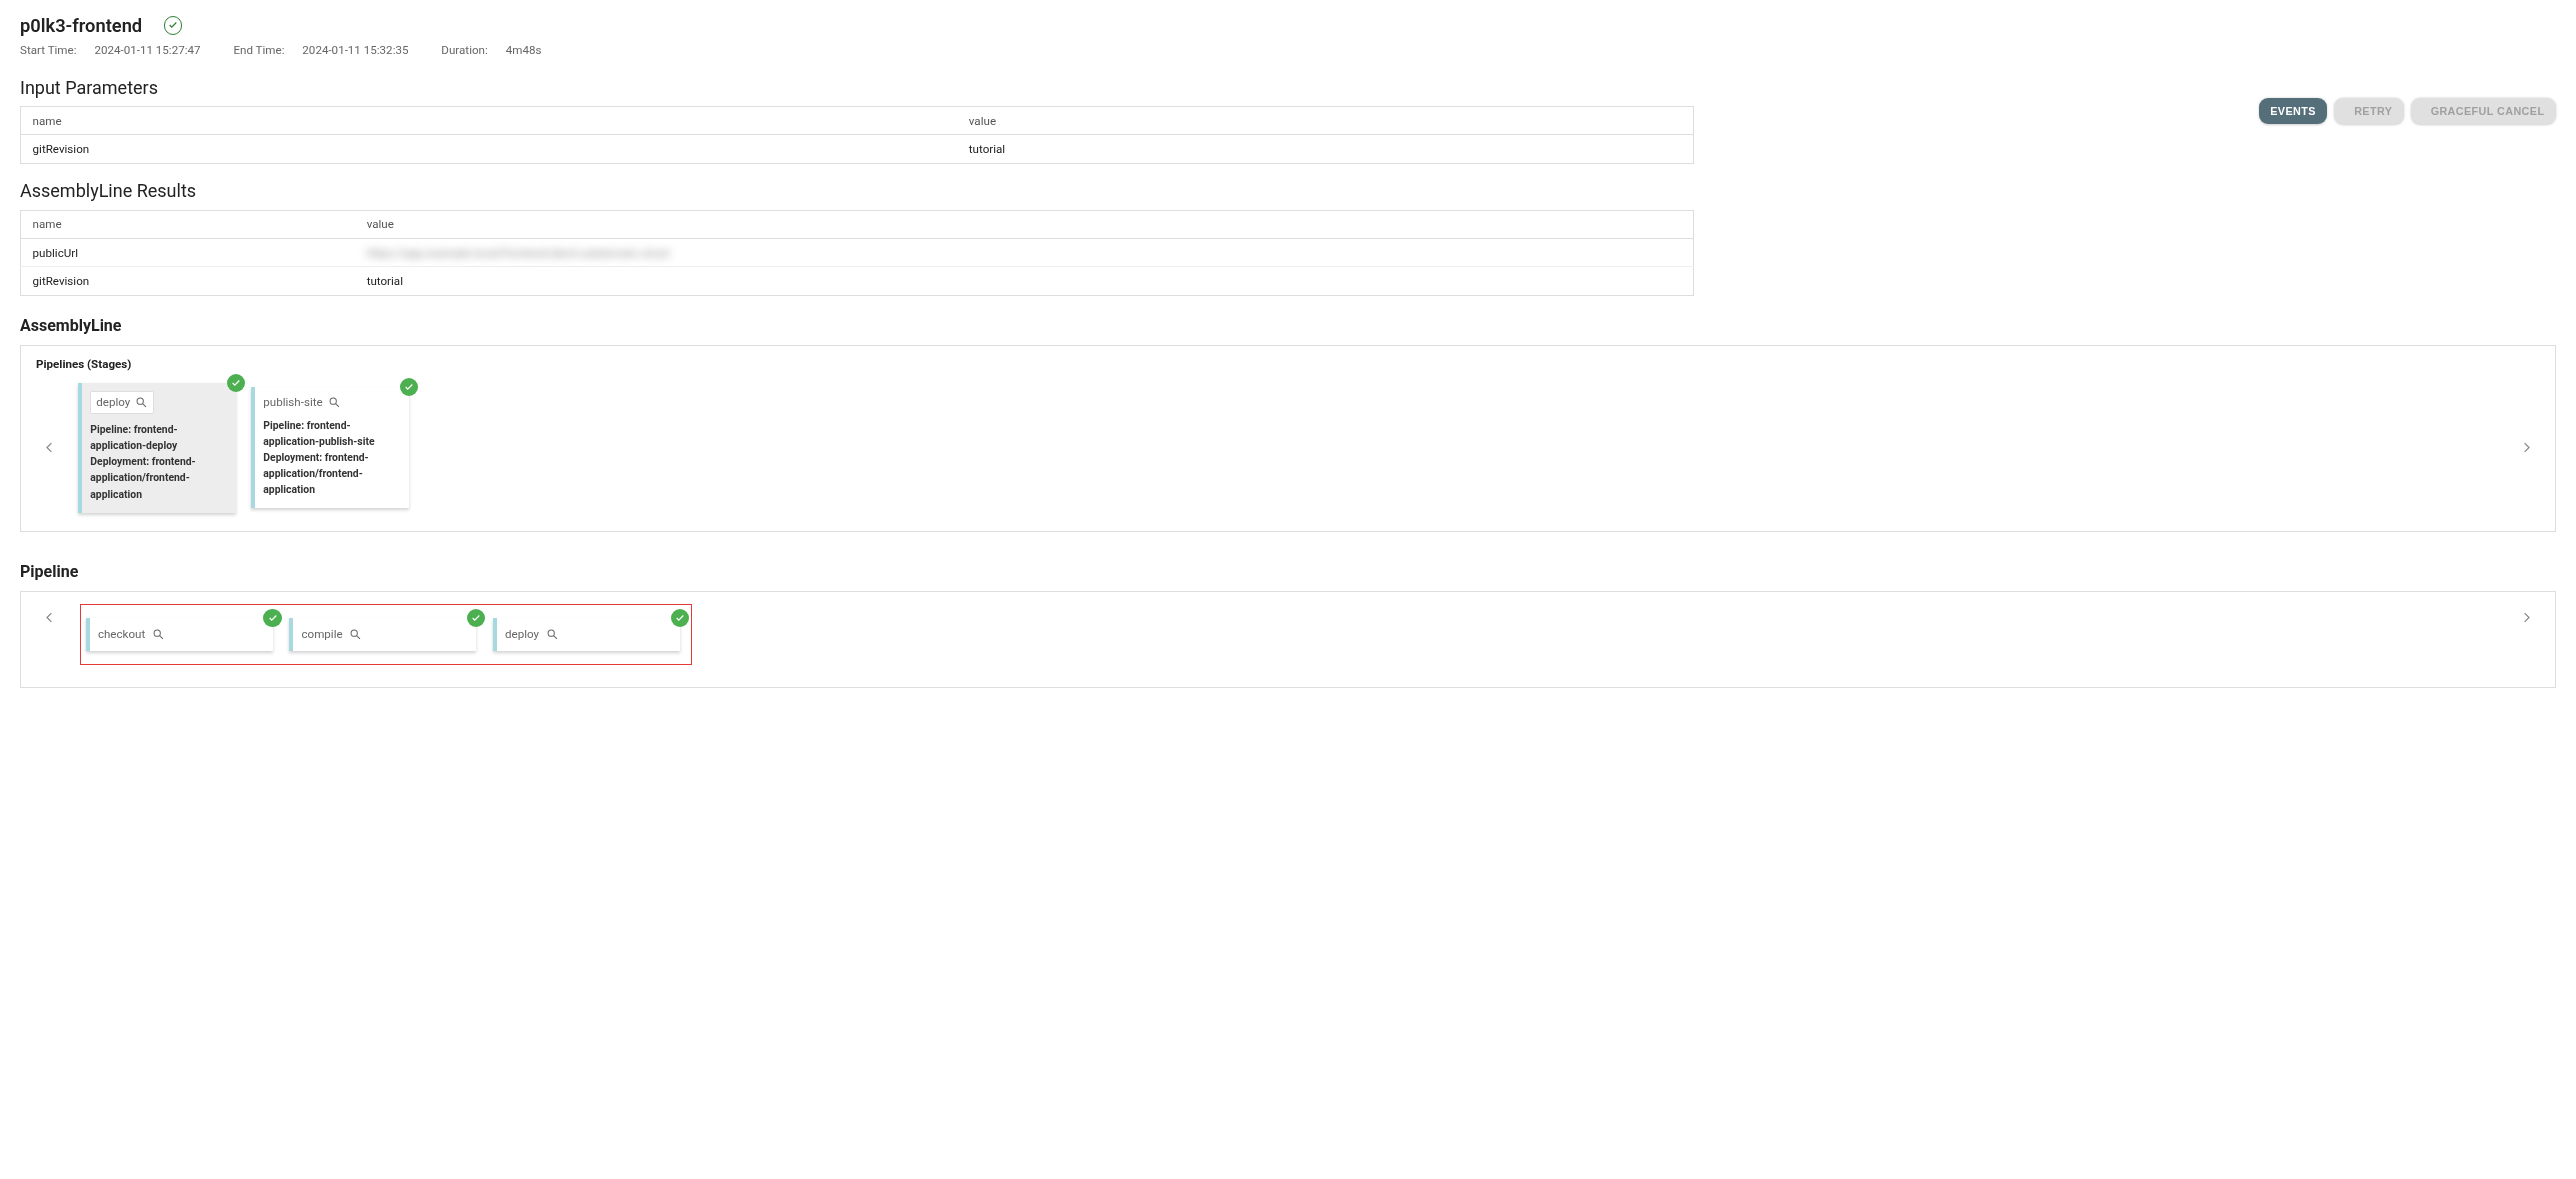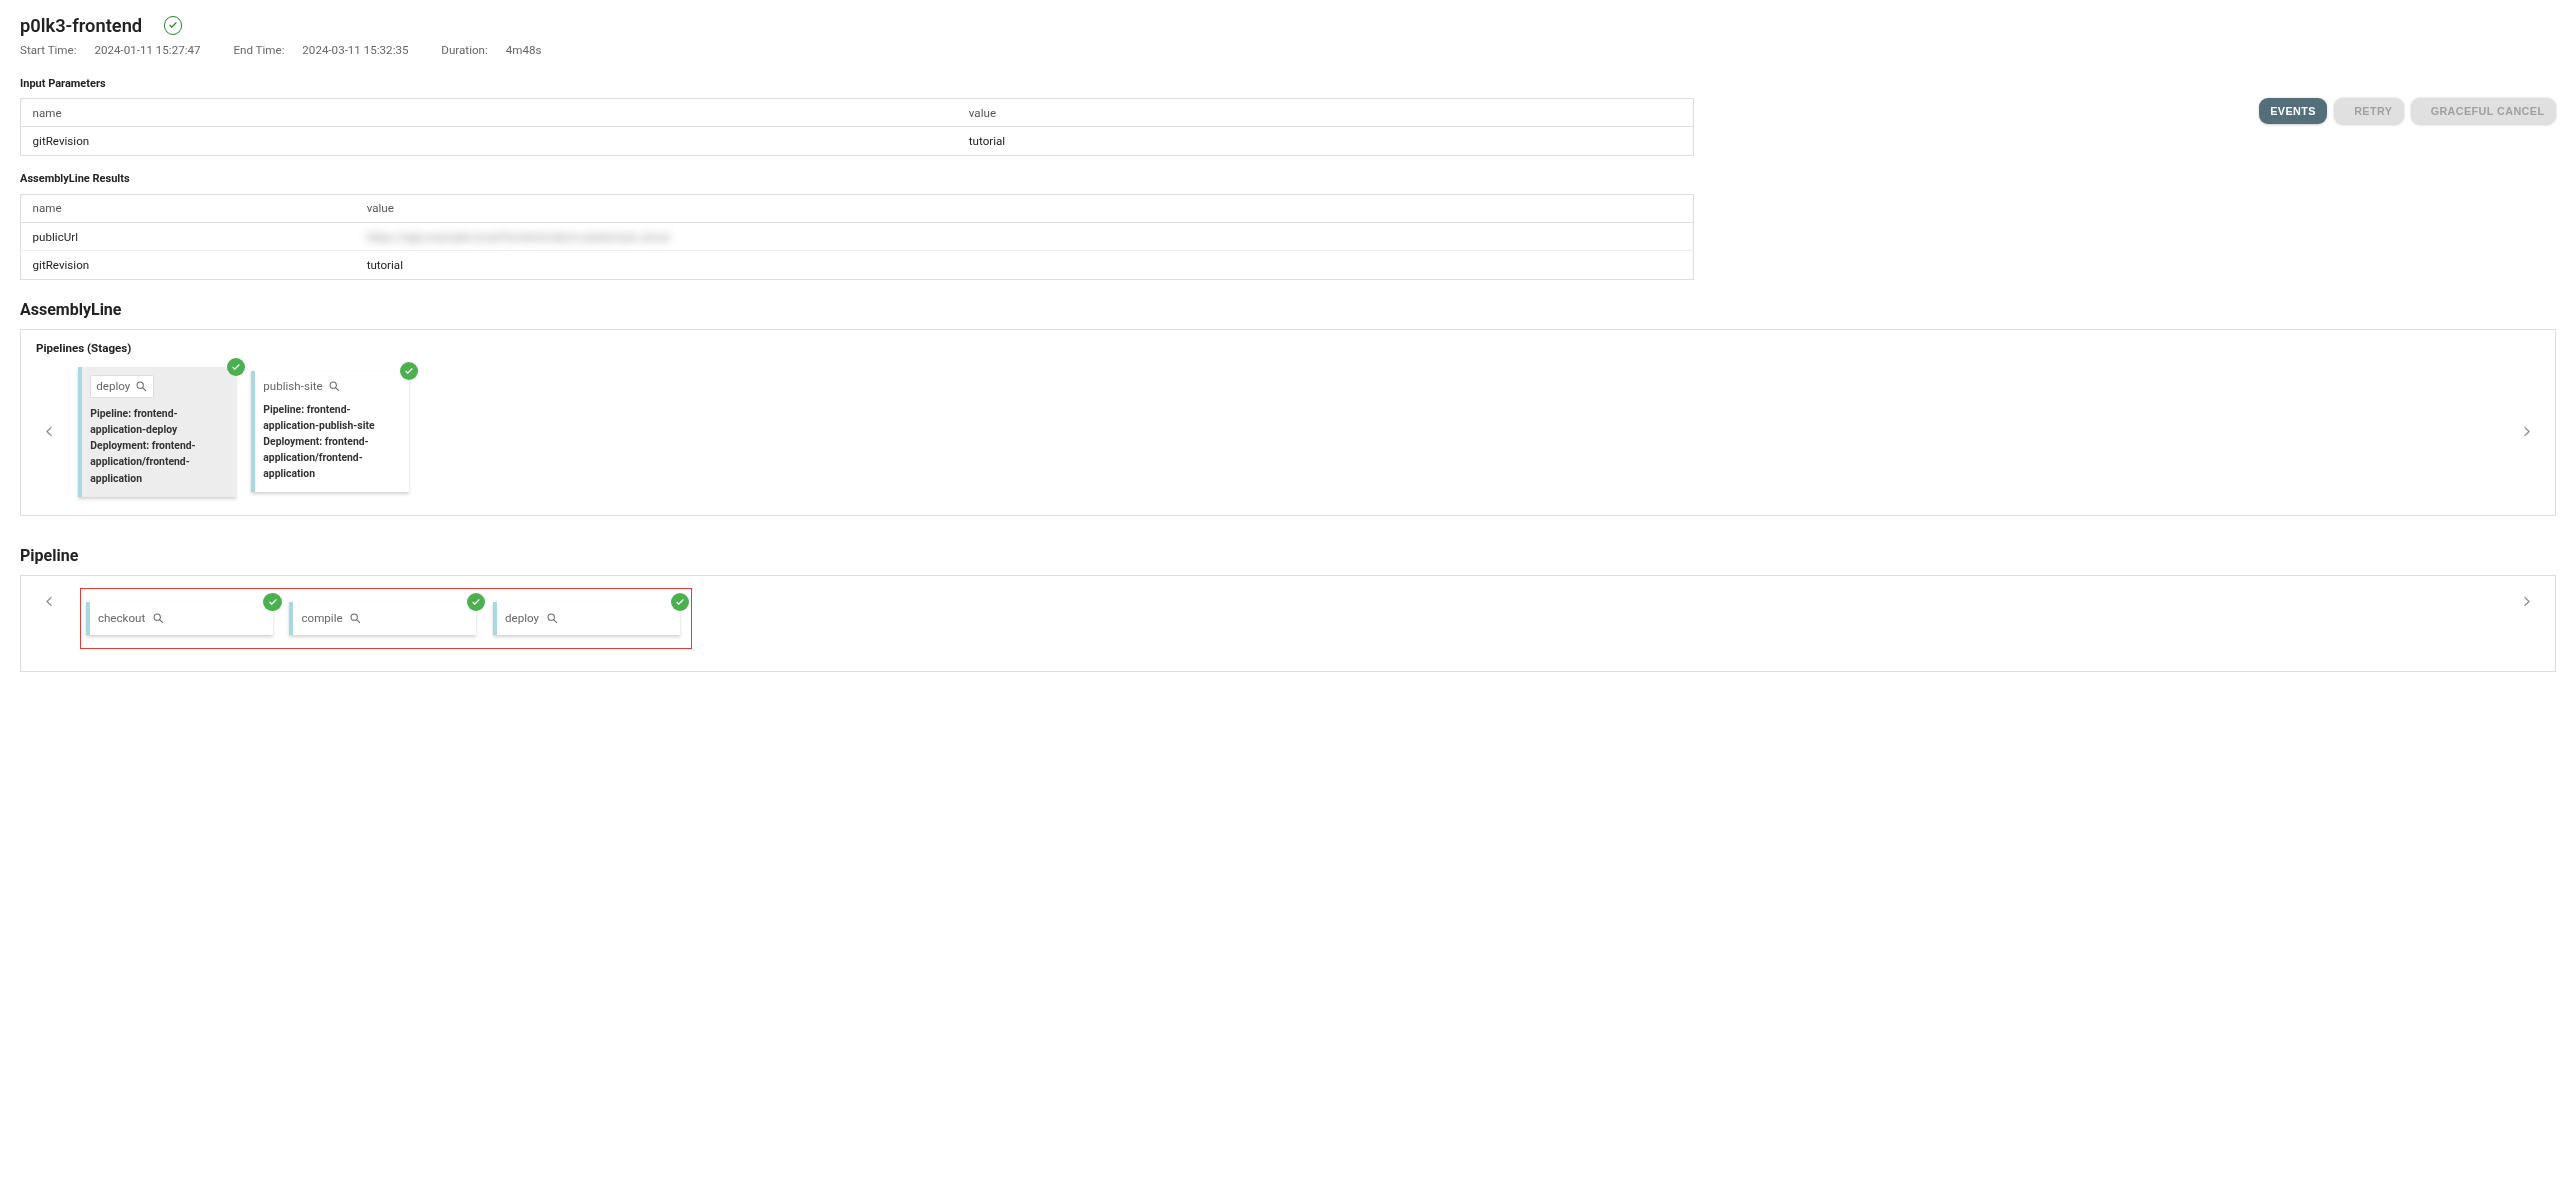--- a/index.html
+++ b/index.html
@@ -16,21 +16,21 @@
   .success-circle {
     width: 18.3px; height: 18.3px; border-radius: 50%;
     border: 1.7px solid #2e7d32;
     display: inline-flex; align-items: center; justify-content: center;
   }
   .success-circle svg { width: 10px; height: 10px; }
   .meta-row { margin-top: 6.7px; color: #666; font-size: 11.6px; }
   .meta-row span { margin-right: 15px; }
   .top-flex { display: flex; justify-content: space-between; align-items: flex-start; margin-top: 20px; }
   .left-col { flex: 0 0 66%; }
-  .section-title { font-size: 11px; font-weight: 700; margin: 0 0 8.3px 0; }
+  .section-title { font-size: 18px; font-weight: 400; margin: 0 0 8.3px 0; }
   .btn-row { display: flex; gap: 6.7px; margin-top: 21.6px; }
   .btn {
     padding: 6.7px 11.6px; border-radius: 9px; font-size: 10.8px; font-weight: 600;
     letter-spacing: 0.4px; border: none; cursor: pointer;
     box-shadow: 0 0.8px 2.5px rgba(0,0,0,0.2);
   }
   .btn-primary { background: #546e7a; color: #fff; }
   .btn-disabled { background: #e0e0e0; color: #a0a0a0; cursor: not-allowed; padding-left: 20px; }
   table { width: 100%; border-collapse: collapse; border: 0.8px solid #ddd; margin-bottom: 16.6px; }
   th, td { text-align: left; padding: 6.7px 11.6px; border-bottom: 0.8px solid #eee; font-size: 11.6px; }
@@ -96,21 +96,21 @@
       </svg>
   </span>
 </div>
 <div class="meta-row">
   <span>
     <span>Start Time:</span>
     <span>2024-01-11 15:27:47</span>
   </span>
   <span>
     <span>End Time:</span>
-    <span>2024-03-11 15:32:35</span>
+    <span>2024-01-11 15:32:35</span>
   </span>
   <span>
     <span>Duration:</span>
     <span>4m48s</span>
   </span>
 </div>
 
 <div class="top-flex">
   <div class="left-col">
     <div class="section-title">Input Parameters</div>

